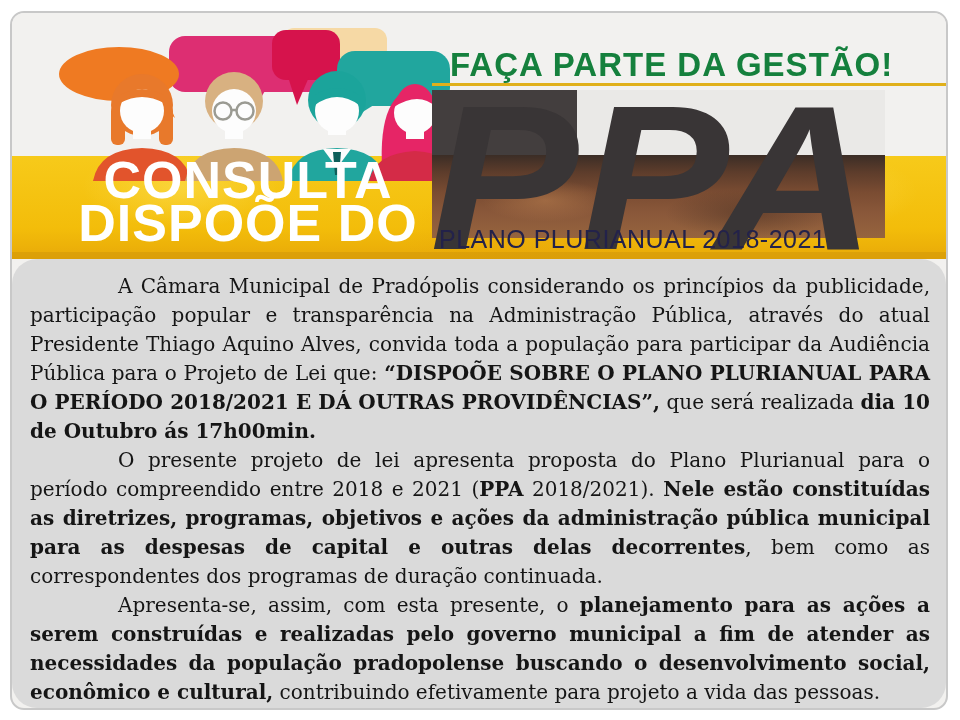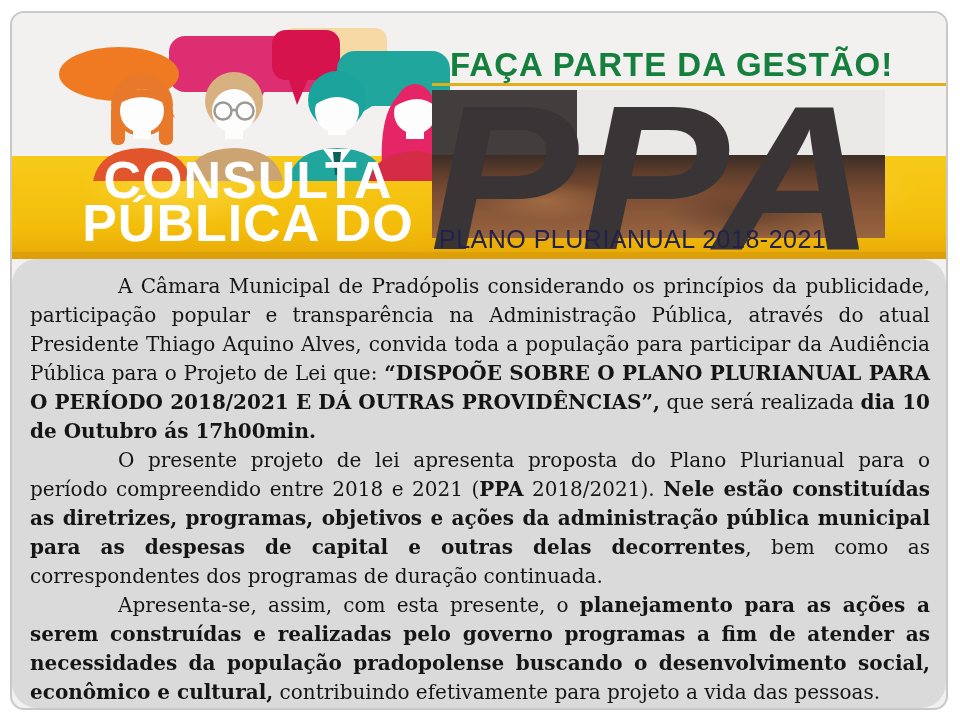--- a/index.html
+++ b/index.html
@@ -110,37 +110,37 @@
         <rect x="359" y="104" width="18" height="14" fill="#fdfdfd"></rect>
         <circle cx="368" cy="92" r="21" fill="#fdfdfd"></circle>
         <path d="M347,86 Q352,64 368,63 Q384,64 389,86 Q372,70 347,86 Z" fill="#E62566"></path>
       </g>
     </svg>
 
     <div class="yellow-band"></div>
 
     <div class="consulta">
       <div>CONSULTA</div>
-      <div>PÚBLICA DO</div>
+      <div>DISPOÕE DO</div>
     </div>
 
     <div class="photo">
       <div class="sky">
         <div class="sky-dark"></div>
       </div>
       <div class="land"></div>
     </div>
 
     <div class="ppa">PPA</div>
 
     <div class="headline">FAÇA PARTE DA GESTÃO!</div>
     <div class="headline-rule"></div>
 
     <div class="subtitle">PLANO PLURIANUAL 2018-2021</div>
   </div>
 
   <div class="doc">
     <p><span>A Câmara Municipal de Pradópolis considerando os princípios da publicidade, participação popular e transparência na Administração Pública, através do atual Presidente Thiago Aquino Alves, convida toda a população para participar da Audiência Pública para o Projeto de Lei que: </span><b>“DISPOÕE SOBRE O PLANO PLURIANUAL PARA O PERÍODO 2018/2021 E DÁ OUTRAS PROVIDÊNCIAS”,</b><span> que será realizada </span><b>dia 10 de Outubro ás 17h00min.</b></p>
     <p><span>O presente projeto de lei apresenta proposta do Plano Plurianual para o período compreendido entre 2018 e 2021 (</span><b>PPA</b><span> 2018/2021). </span><b>Nele estão constituídas as diretrizes, programas, objetivos e ações  da administração pública municipal para as despesas de capital e outras delas decorrentes</b><span>, bem como as correspondentes dos programas de duração continuada.</span></p>
-    <p><span>Apresenta-se, assim, com esta presente, o </span><b>planejamento para as ações a serem construídas e realizadas pelo governo programas a fim de atender as necessidades da população pradopolense buscando o desenvolvimento social, econômico e cultural,</b><span> contribuindo efetivamente para projeto a vida das pessoas.</span></p>
+    <p><span>Apresenta-se, assim, com esta presente, o </span><b>planejamento para as ações a serem construídas e realizadas pelo governo municipal a fim de atender as necessidades da população pradopolense buscando o desenvolvimento social, econômico e cultural,</b><span> contribuindo efetivamente para projeto a vida das pessoas.</span></p>
   </div>
 
 </div>
 
 </body></html>

